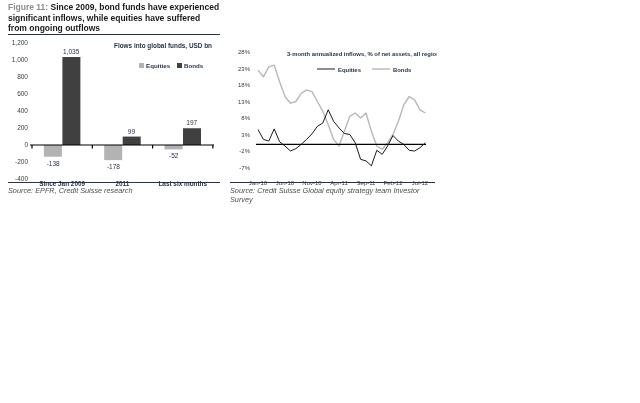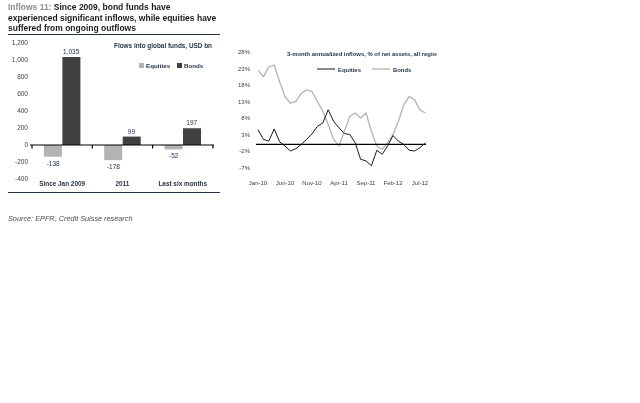--- a/index.html
+++ b/index.html
@@ -5,42 +5,42 @@
   html,body{margin:0;padding:0;}
   body{width:640px;height:403px;background:#ffffff;font-family:"Liberation Sans",sans-serif;position:relative;overflow:hidden;}
   .canvas{position:absolute;inset:0;background:#ffffff;}
   .panel-title{position:absolute;top:2px;height:32px;border-bottom:1.5px solid #26344a;font-size:8.5px;line-height:10.5px;font-weight:bold;color:#1a1a1a;}
   .fig-label{color:#8c8c8c;}
   .panel-title.left{left:8px;width:212px;}
   .panel-title.right{left:230px;width:205px;}
   .chart-svg{position:absolute;top:38px;}
   .chart-svg.left{left:8px;}
   .chart-svg.right{left:230px;}
-  .source-note{position:absolute;top:192px;border-top:1.2px solid #26344a;padding-top:21px;font-size:7.3px;font-style:italic;color:#4d4d4d;}
+  .source-note{position:absolute;top:182px;border-top:1.2px solid #26344a;padding-top:3px;font-size:7.3px;font-style:italic;color:#4d4d4d;}
   .source-note.left{left:8px;width:212px;}
   .source-note.right{left:230px;width:205px;}
   
   text{font-family:"Liberation Sans",sans-serif;}
   .tickL{font-size:6.5px;fill:#3d3d3d;}
   .tickR{font-size:6px;fill:#3d3d3d;}
   .ctitle{font-size:6.4px;font-weight:600;fill:#26344a;}
   .ctitleR{font-size:5.9px;font-weight:600;fill:#26344a;}
   .leg{font-size:6.2px;font-weight:600;fill:#26344a;}
   .legR{font-size:5.9px;font-weight:600;fill:#26344a;}
   .dlab{font-size:6.5px;fill:#26344a;}
   .cat{font-size:6.4px;font-weight:600;fill:#26344a;}
   .axis{stroke:#000;stroke-width:1.2;}
 </style>
 </head>
 <body>
 
 <div class="canvas">
 
   <div class="panel-title left">
-    <span class="fig-label">Inflows 11:</span>
+    <span class="fig-label">Figure 11:</span>
     <span>Since 2009, bond funds have experienced significant inflows, while equities have suffered from ongoing outflows</span>
   </div>
 
 
   <svg class="chart-svg left" width="218" height="152" viewBox="0 0 218 152">
       <text x="155" y="10" text-anchor="middle" class="ctitle">Flows into global funds, USD bn</text>
       <rect x="131" y="25" width="5" height="5" fill="#b3b3b3"></rect>
       <text x="138" y="30" class="leg">Equities</text>
       <rect x="169" y="25" width="5" height="5" fill="#404040"></rect>
       <text x="176" y="30" class="leg">Bonds</text>
@@ -95,14 +95,15 @@
       <text x="109" y="147" text-anchor="middle" class="tickR">Apr-11</text>
       <text x="136" y="147" text-anchor="middle" class="tickR">Sep-11</text>
       <text x="163" y="147" text-anchor="middle" class="tickR">Feb-12</text>
       <text x="190" y="147" text-anchor="middle" class="tickR">Jul-12</text>
       <polyline points="28.0,32.1 33.4,38.8 38.8,28.9 44.2,27.2 49.6,43.7 55.0,58.5 60.4,65.2 65.8,63.5 71.2,55.3 76.6,51.9 82.0,53.6 87.4,63.5 92.8,73.4 98.2,86.6 103.6,101.4 109.0,108.0 114.4,93.2 119.8,78.3 125.2,75.0 130.6,80.0 136.0,75.0 141.4,93.2 146.8,108.0 152.2,111.3 157.6,104.8 163.0,96.5 168.4,83.3 173.8,66.8 179.2,58.5 184.6,61.8 190.0,71.8 195.4,75.0" fill="none" stroke="#b8b8b8" stroke-width="1.4" stroke-linejoin="round"></polyline>
       <line x1="26" y1="106.39999999999999" x2="196" y2="106.39999999999999" stroke="#000" stroke-width="1.3"></line>
       <polyline points="28.0,91.5 33.4,101.4 38.8,103.1 44.2,90.9 49.6,103.8 55.0,108.0 60.4,113.0 65.8,110.7 71.2,106.4 76.6,101.4 82.0,95.8 87.4,88.3 92.8,85.0 98.2,71.8 103.6,83.3 109.0,89.9 114.4,95.5 119.8,96.5 125.2,104.8 130.6,121.3 136.0,122.9 141.4,127.8 146.8,112.3 152.2,116.3 157.6,108.0 163.0,97.5 168.4,103.1 173.8,106.4 179.2,112.3 184.6,113.0 190.0,109.7 195.4,104.8" fill="none" stroke="#1a1a1a" stroke-width="1" stroke-linejoin="round"></polyline>
     </svg>
 
   <div class="source-note left">Source: EPFR, Credit Suisse research</div>
+  <div class="source-note right">Source: Credit Suisse Global equity strategy team Investor Survey</div>
 
 </div>
 
 </body></html>

